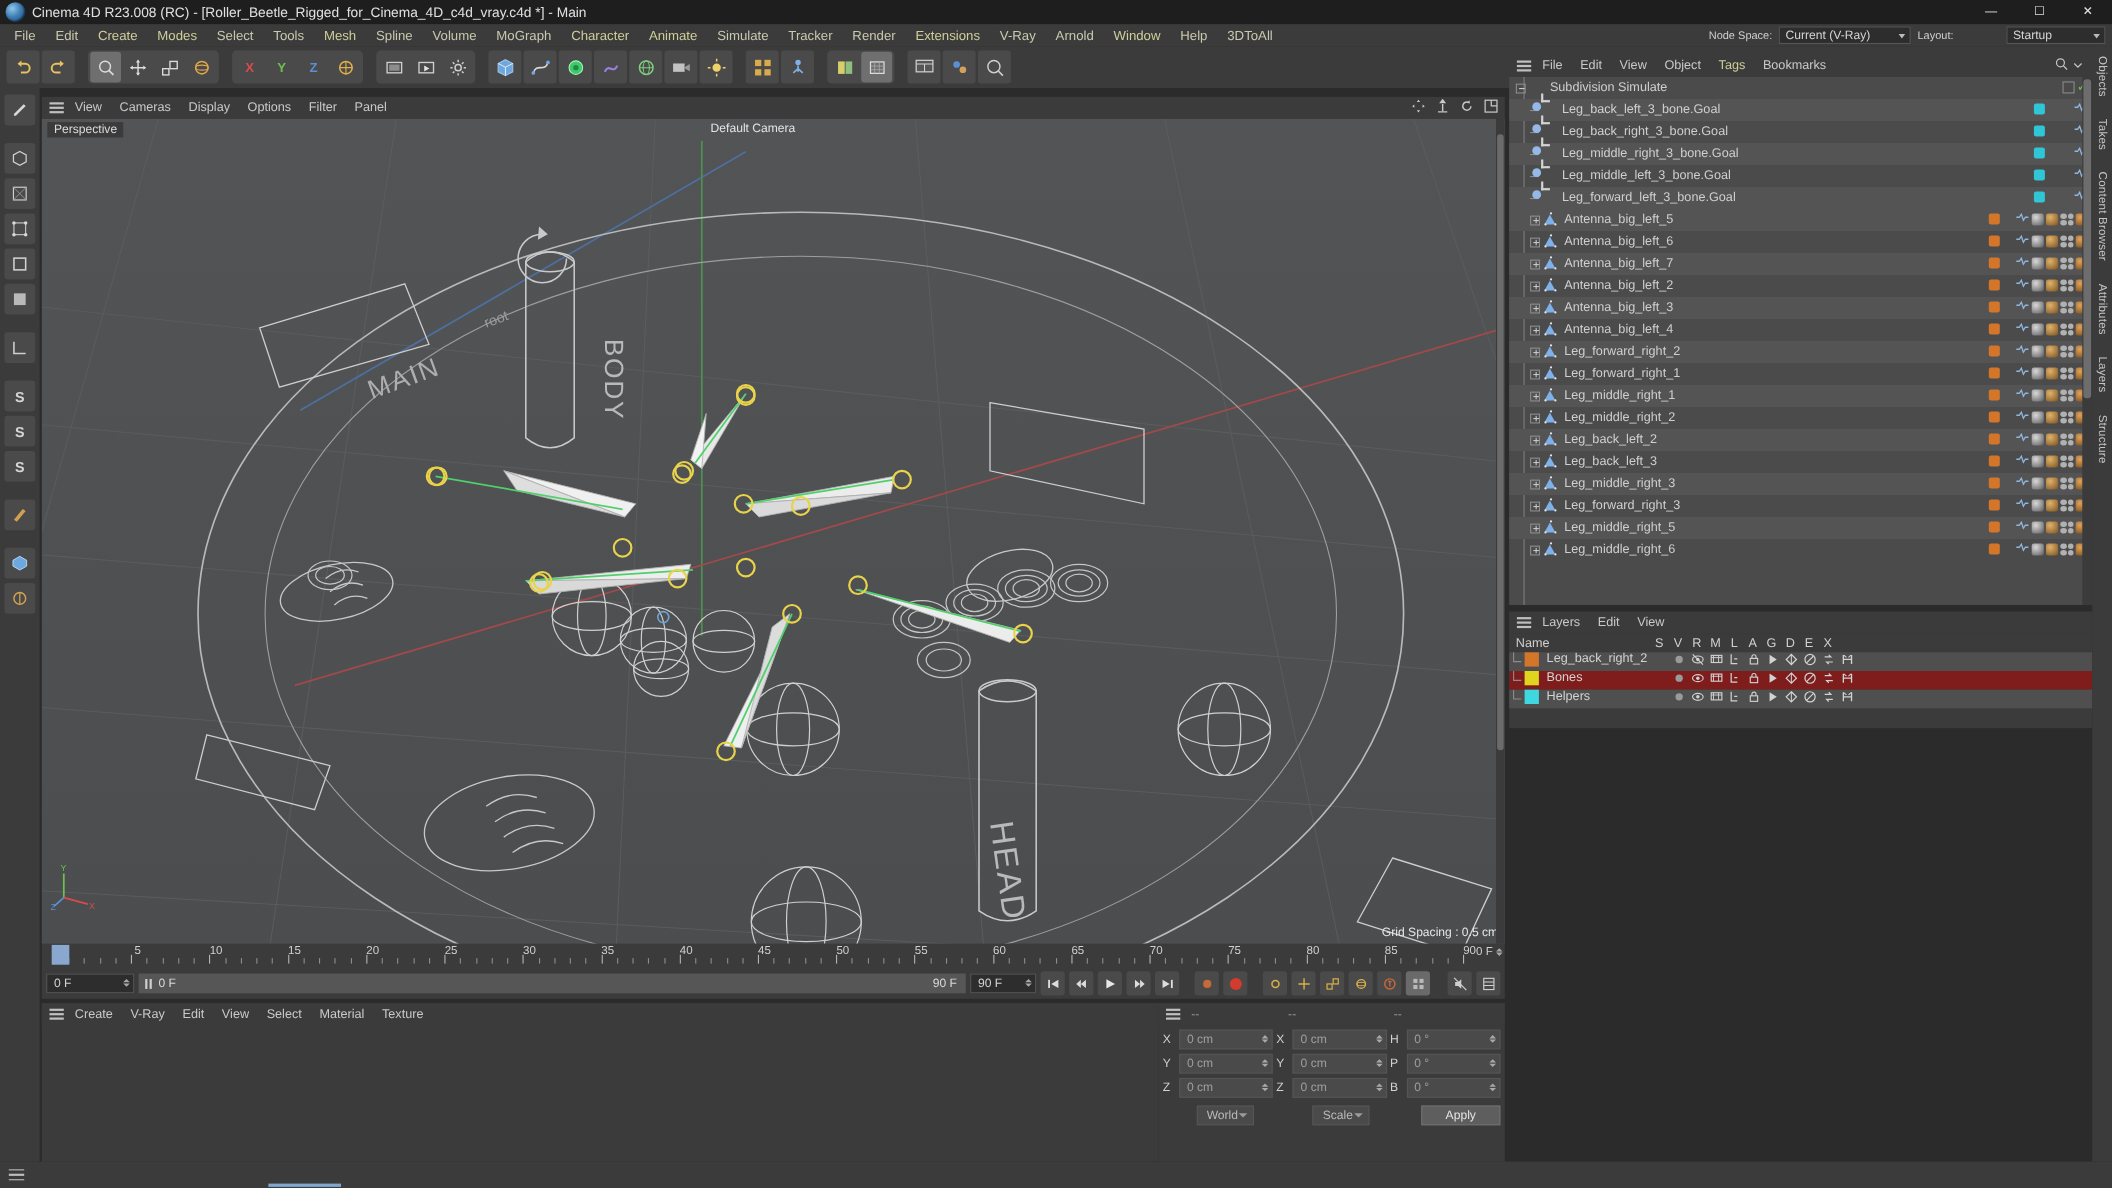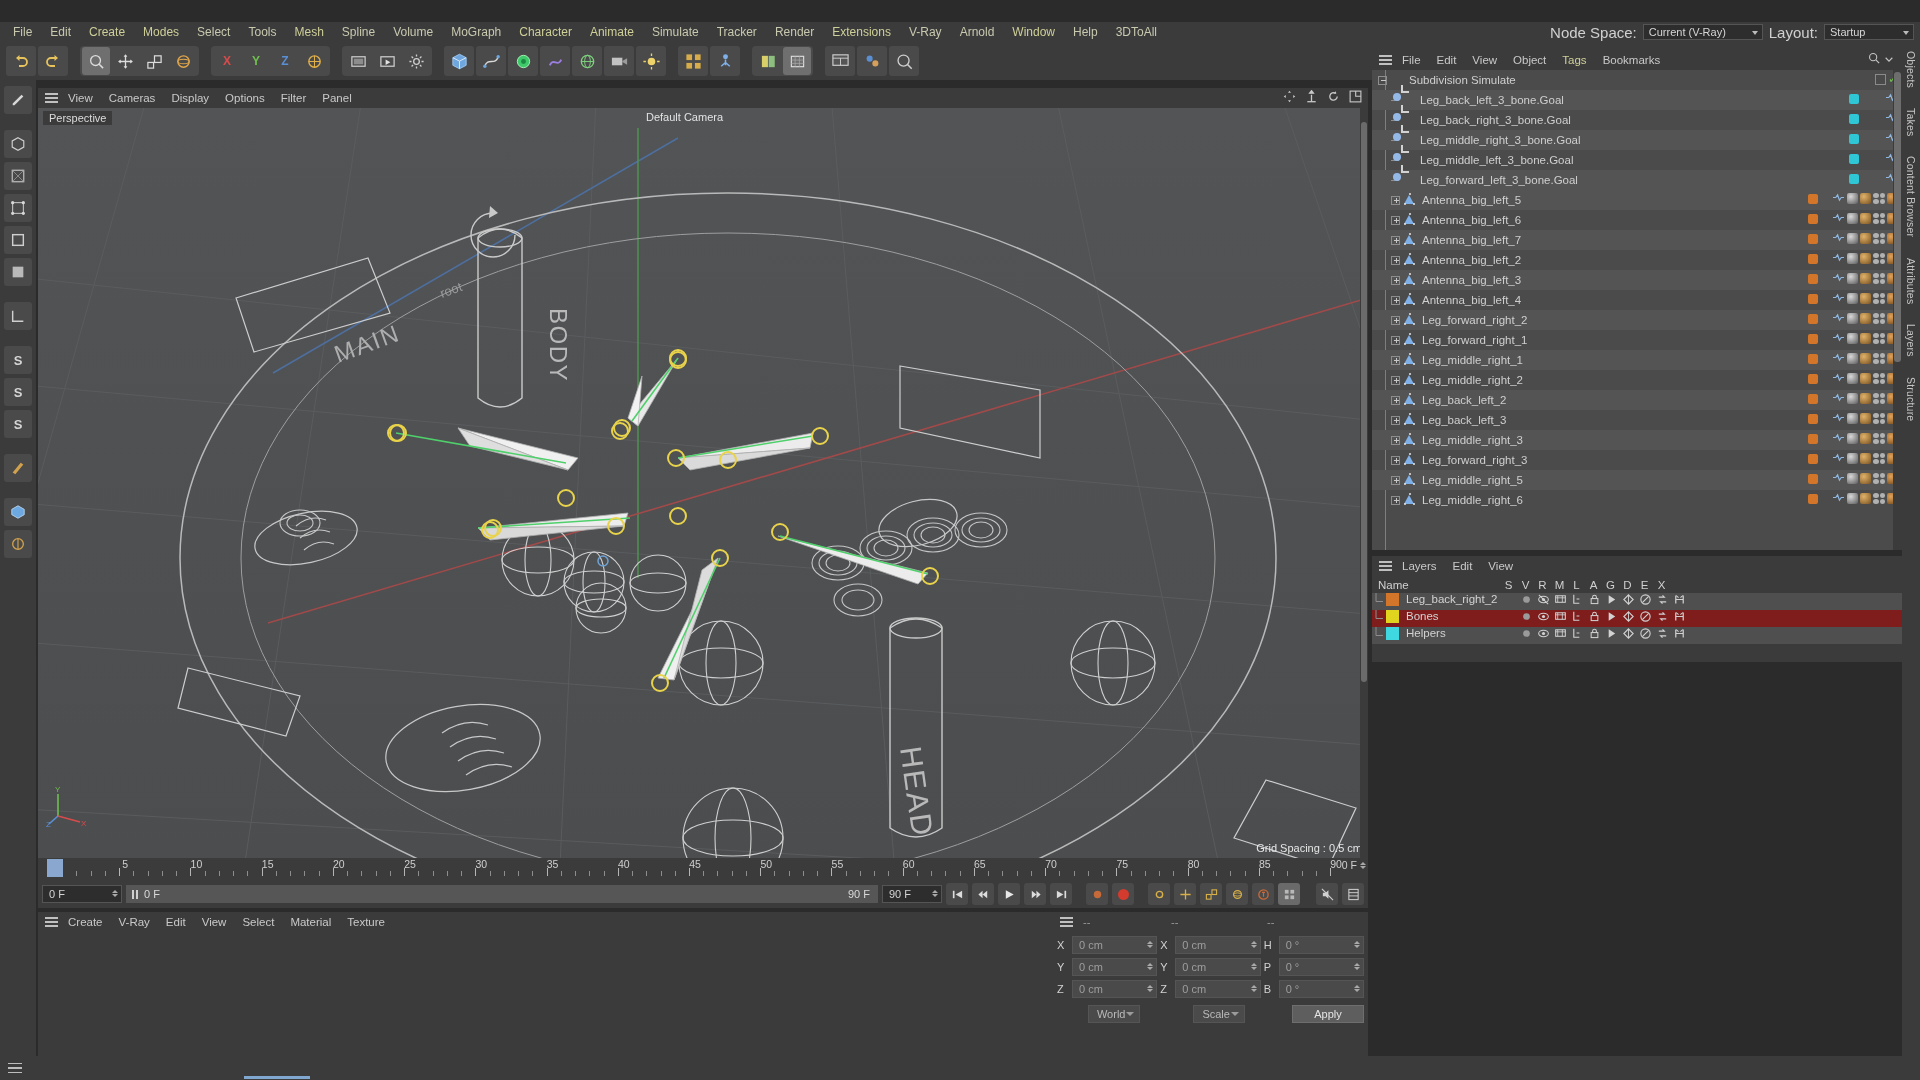--- a/index.html
+++ b/index.html
@@ -31,32 +31,32 @@
   }
 
   
   .menubar {
     position:absolute; left:0; top:22px; width:1920px; height:20px;
     background:#3b3b3b; display:flex; align-items:center; padding-left:4px;
   }
   .menuitem { padding:0 9px; font-size:12px; line-height:20px; white-space:nowrap; color:#c9c9b0; }
   .menuitem.lit { color:#cfcf9a; }
   .menuright { position:absolute; right:6px; top:0; height:20px; display:flex; align-items:center; gap:6px; }
-  .mr-label { font-size:15px; color:#d0d0d0; }
+  .mr-label { font-size:10px; color:#d0d0d0; }
   .mr-select {
     height:16px; min-width:120px; background:#2d2d2d; border:1px solid #555;
     font-size:11px; color:#d6d6d6; display:flex; align-items:center;
     padding:0 14px 0 5px; position:relative;
   }
   .mr-select:after {
     content:""; position:absolute; right:4px; top:6px;
     border-left:3.5px solid transparent; border-right:3.5px solid transparent;
     border-top:4px solid #bbb;
   }
-  .mr-select.sm { min-width:90px; }
+  .mr-select.sm { min-width:90px;margin-left:42px; }
 
   
   .toolbar {
     position:absolute; left:0; top:42px; width:1920px; height:38px;
     background:#3b3b3b; display:flex; align-items:center; padding-left:6px; gap:2px;
   }
   .tb-btn {
     width:30px; height:30px; border-radius:3px; background:#4a4a4a;
     display:flex; align-items:center; justify-content:center;
     position:relative; color:#d8d8d8;
@@ -290,20 +290,29 @@
   .sb-burger { margin-left:8px; display:flex; flex-direction:column; gap:3px; }
   .sb-burger i { width:14px; height:1.6px; background:#bdbdbd; display:block; }
   .sb-text { margin-left:12px; font-size:11px; color:#bbb; }
   .sb-progress { position:absolute; left:244px; bottom:1px; width:66px; height:3px; background:#7fa7d0; }
 </style>
 </head>
 <body>
 
 <div id="app">
 
+  <div class="titlebar">
+    <div class="tb-icon"></div>
+    <div class="tb-text">Cinema 4D R23.008 (RC) - [Roller_Beetle_Rigged_for_Cinema_4D_c4d_vray.c4d *] - Main</div>
+    <div class="winbtns">
+      <div class="winbtn">—</div>
+      <div class="winbtn">☐</div>
+      <div class="winbtn close">✕</div>
+    </div>
+  </div>
 
   <div class="menubar">
     <div class="menuitem">File</div>
     <div class="menuitem">Edit</div>
     <div class="menuitem lit">Create</div>
     <div class="menuitem lit">Modes</div>
     <div class="menuitem">Select</div>
     <div class="menuitem">Tools</div>
     <div class="menuitem lit">Mesh</div>
     <div class="menuitem">Spline</div>

